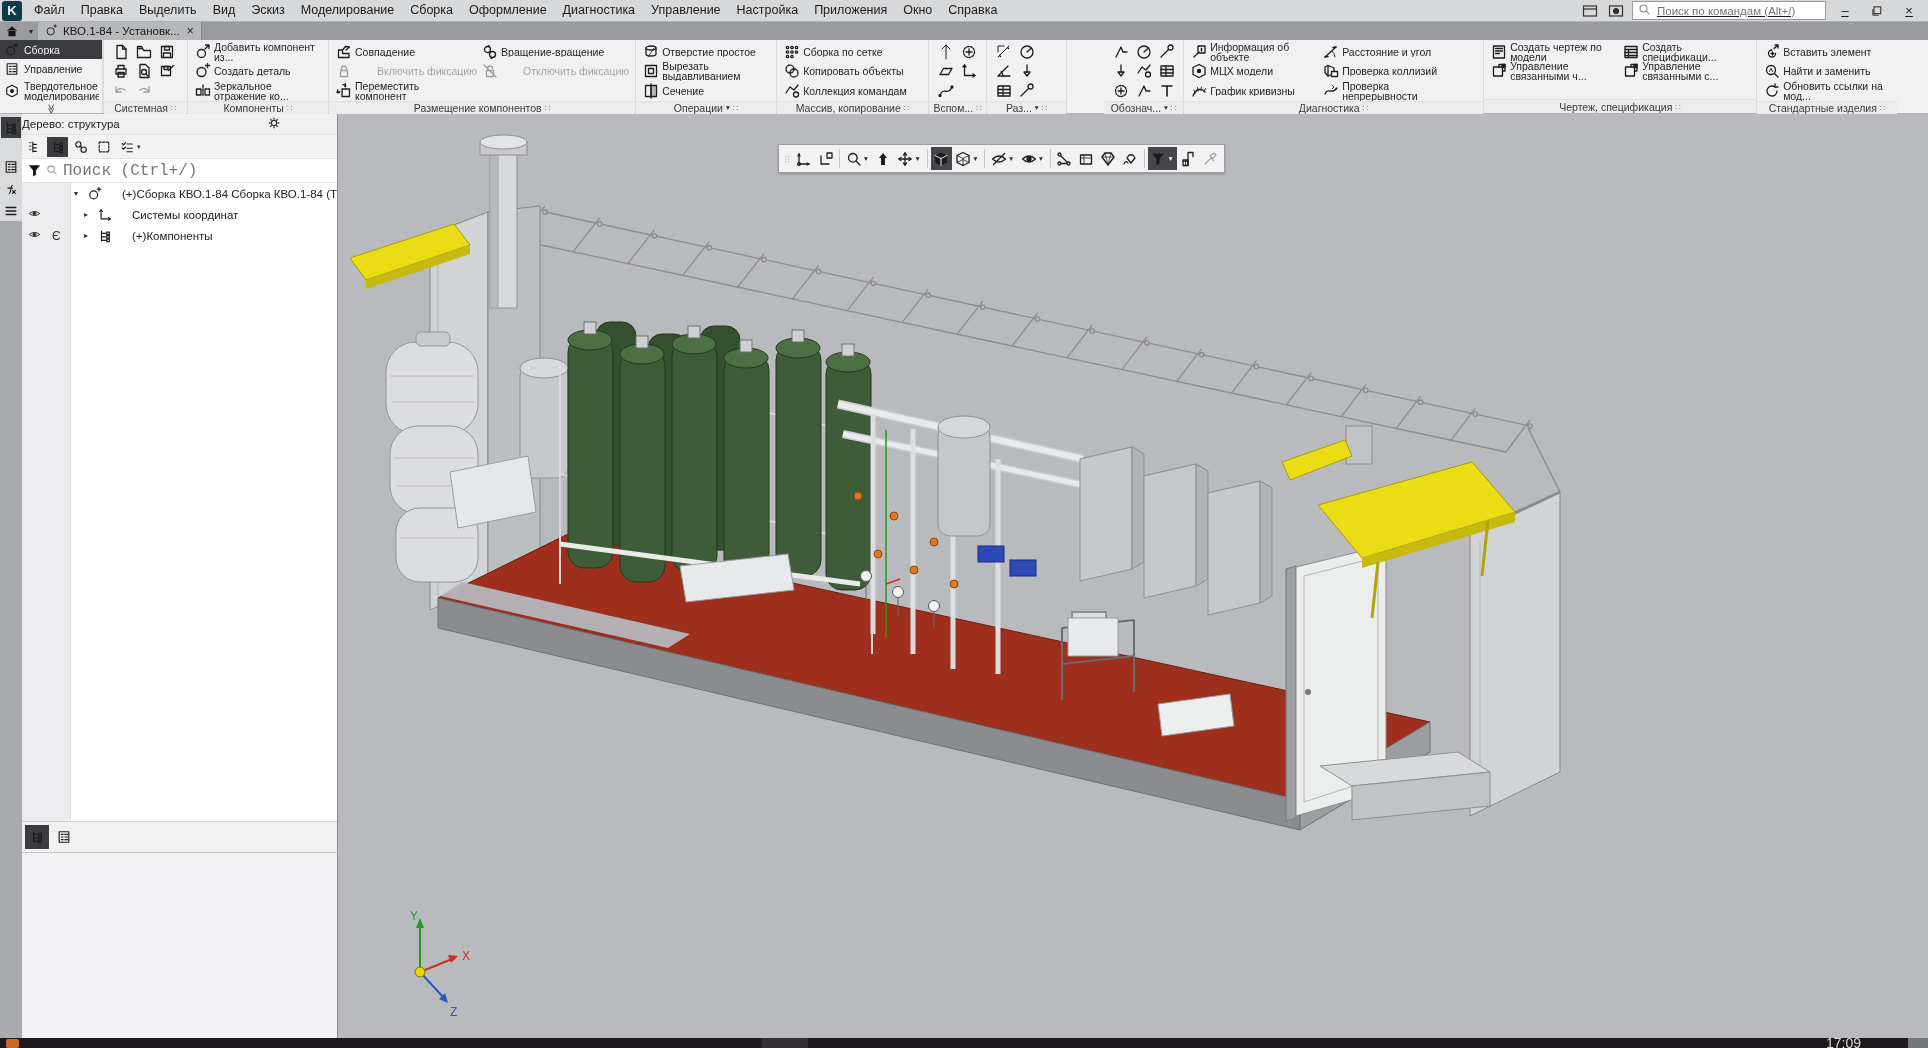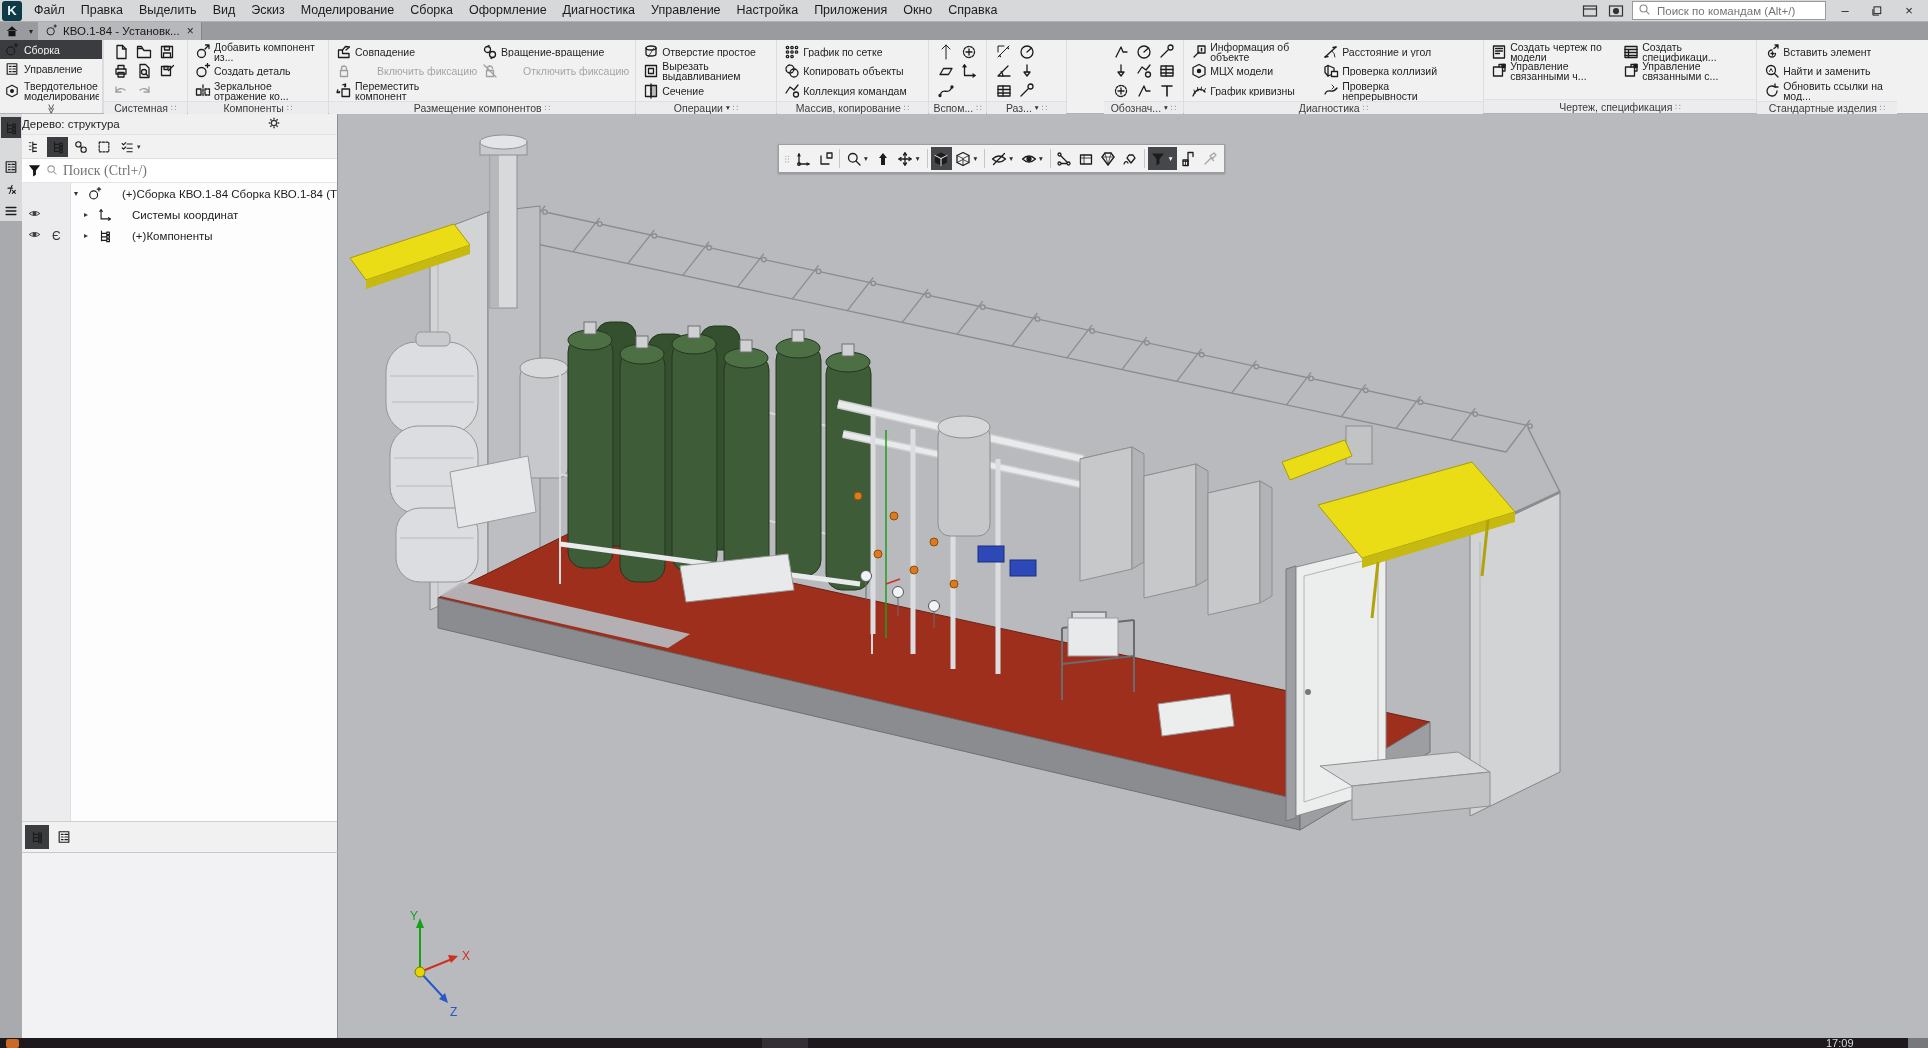--- a/index.html
+++ b/index.html
@@ -6,21 +6,21 @@
     font-family:"Liberation Sans","DejaVu Sans",sans-serif;background:#b9babe;}
   .app{position:relative;width:1928px;height:1048px;background:#b9babe;}
 
   
   .menubar{position:absolute;left:0;top:0;width:1928px;height:22px;background:#d7d8da;
     display:flex;align-items:center;font-size:12.5px;color:#1b1b1b;border-bottom:1px solid #aeafb3;box-sizing:border-box;}
   .logo{width:20px;height:20px;margin:0 4px 0 2px;background:#0e3b47;border-radius:3px;
     display:flex;align-items:center;justify-content:center;color:#e8f4f8;font-weight:bold;font-size:13px;}
   #menu-items{display:flex;}
   .mi{padding:0 8px;line-height:21px;cursor:default;}
-  .mb-right{margin-left:auto;display:flex;align-items:center;gap:6px;padding-right:6px;}
+  .mb-right{margin-left:auto;display:flex;align-items:center;gap:6px;padding-right:6px;text-decoration:underline;}
   .mb-ic{width:20px;height:16px;color:#333;display:flex;align-items:center;justify-content:center;}
   .cmdsearch{display:flex;align-items:center;gap:4px;background:#fff;border:1px solid #9a9b9f;
     height:17px;width:182px;padding:0 5px;}
   .cmdsearch input{border:none;outline:none;flex:1;font-size:11.5px;color:#444;background:transparent;
     font-family:"Liberation Sans","DejaVu Sans",sans-serif;}
   .wbtn{width:26px;height:18px;display:flex;align-items:center;justify-content:center;font-size:13px;color:#222;}
 
   
   .tabbar{position:absolute;left:0;top:22px;width:1928px;height:18px;background:#9a9b9f;
     display:flex;align-items:stretch;font-size:11.5px;}
@@ -67,22 +67,22 @@
     border-right:1px solid #8f9094;box-sizing:border-box;display:flex;flex-direction:column;}
   .tp-header{height:20px;background:#f0f0f1;display:flex;align-items:center;font-size:11.5px;color:#222;
     padding-left:0;position:relative;border-bottom:1px solid #e2e2e4;}
   .tp-gear{position:absolute;right:56px;top:2px;color:#333;}
   .tp-toolbar{height:23px;background:#f2f2f3;border-bottom:1px solid #dedfe1;display:flex;align-items:center;padding-left:2px;gap:2px;}
   .tp-tbtn{width:21px;height:20px;display:flex;align-items:center;justify-content:center;color:#2a2a2a;}
   .tp-tbtn.active{background:#3b3c3f;color:#f2f2f2;}
   .tp-dd{font-size:7px;color:#333;margin-left:-2px;}
   .tp-search{height:23px;background:#fff;border-bottom:1px solid #e4e4e6;display:flex;align-items:center;}
   .tp-funnel{width:24px;height:23px;display:flex;align-items:center;justify-content:center;color:#141414;}
-  .tp-search input{flex:1;border:none;outline:none;font-size:14px;color:#555;background:transparent;
-    font-family:Liberation Serif, serif;}
+  .tp-search input{flex:1;border:none;outline:none;font-size:16px;color:#555;background:transparent;
+    font-family:Liberation Mono, monospace;}
   .tp-rows{flex:1;position:relative;background:#fdfdfe;}
   .tp-gutter{position:absolute;left:0;top:0;bottom:0;width:48px;background:#ececee;border-right:1px solid #e0e0e2;}
   .tp-row{position:relative;height:21px;display:flex;align-items:center;font-size:11.5px;color:#1c1c1c;}
   .tp-row .exp{width:9px;font-size:8px;color:#333;margin-right:3px;}
   .tp-row .eye{position:absolute;left:6px;color:#333;}
   .tp-row .belongs{position:absolute;left:30px;font-size:12px;color:#333;}
   .tp-row .lab{white-space:nowrap;overflow:hidden;margin-left:19px;}
   .tp-tabs{height:30px;border-top:1px solid #cfcfd2;background:#f1f1f2;display:flex;align-items:center;padding-left:3px;gap:3px;}
   .tp-tab{width:24px;height:24px;display:flex;align-items:center;justify-content:center;color:#2a2a2a;}
   .tp-tab.active{background:#3b3c3f;color:#f2f2f2;}
@@ -99,21 +99,21 @@
   .vp-btn.dis{opacity:.35;}
   .vp-dd{font-size:7.5px;color:#2a2a2a;padding:0 2px;}
   .vp-btn.active .vp-dd{color:#f4f4f4;}
   .vp-sep{width:1px;height:19px;background:#c5c6c9;margin:0 2px;}
   .vp-handle{width:10px;height:23px;color:#8b8c90;display:flex;align-items:center;justify-content:center;}
 
   
   .taskbar{position:absolute;left:0;top:1038px;width:1928px;height:10px;background:#1d191d;overflow:hidden;}
   .tb-appicon{position:absolute;left:6px;top:1px;width:13px;height:9px;background:#c96a28;border-radius:2px;}
   .tb-btn{position:absolute;left:762px;top:0;width:46px;height:10px;background:#332f35;}
-  .tb-clock{position:absolute;left:1826px;top:0;color:#d8d8d8;font-size:11px;line-height:11px;}
+  .tb-clock{position:absolute;left:1826px;top:0;color:#d8d8d8;font-size:14px;line-height:11px;}
   .tb-tray{position:absolute;left:1908px;top:0;width:20px;height:10px;background:#77787c;}
 </style>
 </head>
 <body>
 
 <div class="app">
 
   <div class="menubar">
     <span class="logo">K</span>
     <nav id="menu-items">
@@ -441,21 +441,21 @@
                     <circle cx="3.5" cy="3.5" r="1.2"></circle>
                     <circle cx="8" cy="3.5" r="1.2"></circle>
                     <circle cx="12.5" cy="3.5" r="1.2"></circle>
                     <circle cx="3.5" cy="8" r="1.2"></circle>
                     <circle cx="8" cy="8" r="1.2"></circle>
                     <circle cx="12.5" cy="8" r="1.2"></circle>
                     <circle cx="3.5" cy="12.5" r="1.2"></circle>
                     <circle cx="8" cy="12.5" r="1.2"></circle>
                   </svg>
                 </span>
-                <span class="rb-lab">График по сетке</span>
+                <span class="rb-lab">Сборка по сетке</span>
               </div>
               <div class="rb-btn">
                 <span class="ic ">
                   <svg viewBox="0 0 16 16">
                     <circle cx="6" cy="6" r="4" stroke-dasharray="2 1.2"></circle>
                     <circle cx="10" cy="10" r="4"></circle>
                   </svg>
                 </span>
                 <span class="rb-lab">Копировать объекты</span>
               </div>

